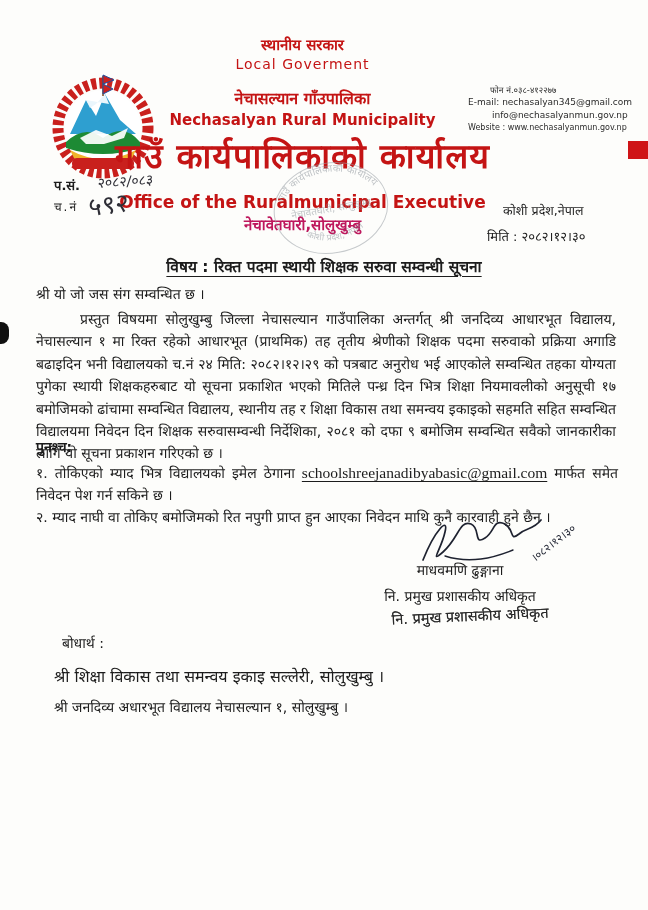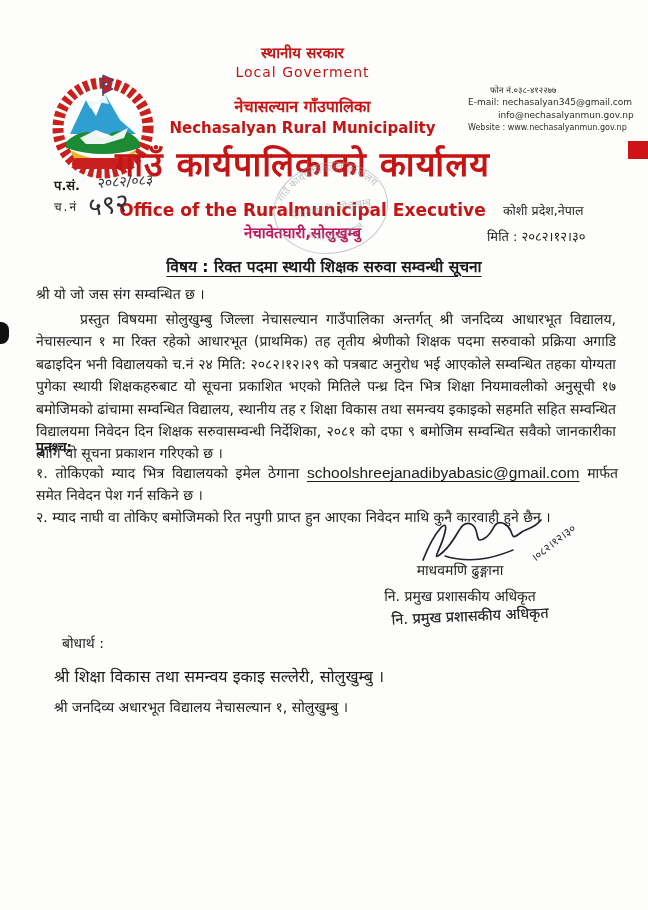--- a/index.html
+++ b/index.html
@@ -5,21 +5,21 @@
   html,body{margin:0;padding:0;}
   body{
     width:648px;height:910px;position:relative;overflow:hidden;
     background:#fdfdfb;
     font-family:"DejaVu Sans","Liberation Sans",sans-serif;
     color:#1c1c1c;
   }
   .abs{position:absolute;}
   .red{color:#be185d;}
   
-  .hdr-center{left:75px;top:42px;width:455px;text-align:center;color:#c41414;}
+  .hdr-center{left:75px;top:34px;width:455px;text-align:center;color:#c41414;}
   .h-np1{font-size:15px;font-weight:600;}
   .h-en1{font-size:14px;font-weight:normal;letter-spacing:1px;margin-top:2px;}
   .h-np2{font-size:16px;font-weight:600;margin-top:15px;}
   .h-en2{font-size:15px;font-weight:bold;margin-top:2px;}
   .h-big{font-size:34px;font-weight:bold;letter-spacing:1px;margin-top:3px;white-space:nowrap;}
   .h-en3{font-size:17px;font-weight:bold;margin-top:14px;}
   .h-np3{font-size:15px;font-weight:600;margin-top:2px;}
   .h-en4{font-size:13px;font-weight:bold;margin-top:1px;}
   
   .contact{left:468px;top:84px;width:178px;font-size:9px;color:#2b2b2b;line-height:1.45;}
@@ -34,21 +34,21 @@
   .province{left:503px;top:202px;font-size:12.5px;}
   .dateline{left:487px;top:227px;font-size:13px;}
   
   .subject{left:0;right:0;top:255px;text-align:center;font-size:15.5px;font-weight:bold;}
   .subject span{text-decoration:underline;text-underline-offset:4px;}
   .salutation{left:36px;top:284px;font-size:14px;}
   .bodytext{left:36px;top:308px;width:580px;font-size:14px;line-height:1.6;
     text-align:justify;text-indent:44px;}
   .ps-head{left:36px;top:437px;font-size:14px;font-weight:600;}
   .ps1{left:36px;top:461px;width:582px;font-size:14px;line-height:1.55;text-align:justify;}
-  .ps1 .email{font-family:Liberation Sans, sans-serif;font-size:15.5px;
+  .ps1 .email{font-family:Liberation Serif, serif;font-size:15.5px;
     text-decoration:underline;text-underline-offset:3px;}
   .ps2{left:36px;top:507px;width:582px;font-size:14px;}
   
   .sig-svg{left:415px;top:510px;}
   .sig-name{left:355px;top:560px;width:210px;text-align:center;font-size:14px;}
   .sig-title{left:338px;top:586px;width:244px;text-align:center;font-size:14px;}
   .sig-stamp{left:348px;top:605px;width:244px;text-align:center;font-size:14.5px;
     transform:rotate(-2.5deg);color:#2a2a2a;text-shadow:0 0 .6px #666;}
   
   .cc-label{left:62px;top:633px;font-size:14px;}
@@ -87,21 +87,21 @@
     <div class="h-en3">Office of the Ruralmunicipal Executive</div>
     <div class="h-np3 red">नेचावेतघारी,सोलुखुम्बु</div>
   </div>
 
   <div class="abs contact">
     <div class="phone">फोन नं.०३८-४१२२७७</div>
     <div>
       <span>E-mail:</span>
       <span>nechasalyan345@gmail.com</span>
     </div>
-    <div style="margin-left:30px">info@nechasalyanmun.gov.np</div>
+    <div style="margin-left:24px">info@nechasalyanmun.gov.np</div>
     <div class="website">
       <span>Website :</span>
       <span>www.nechasalyanmun.gov.np</span>
     </div>
   </div>
 
   <div class="abs red-mark"></div>
 
   <div class="abs ps-label">प.सं.</div>
   <div class="abs ps-value hand">२०८२/०८३</div>

